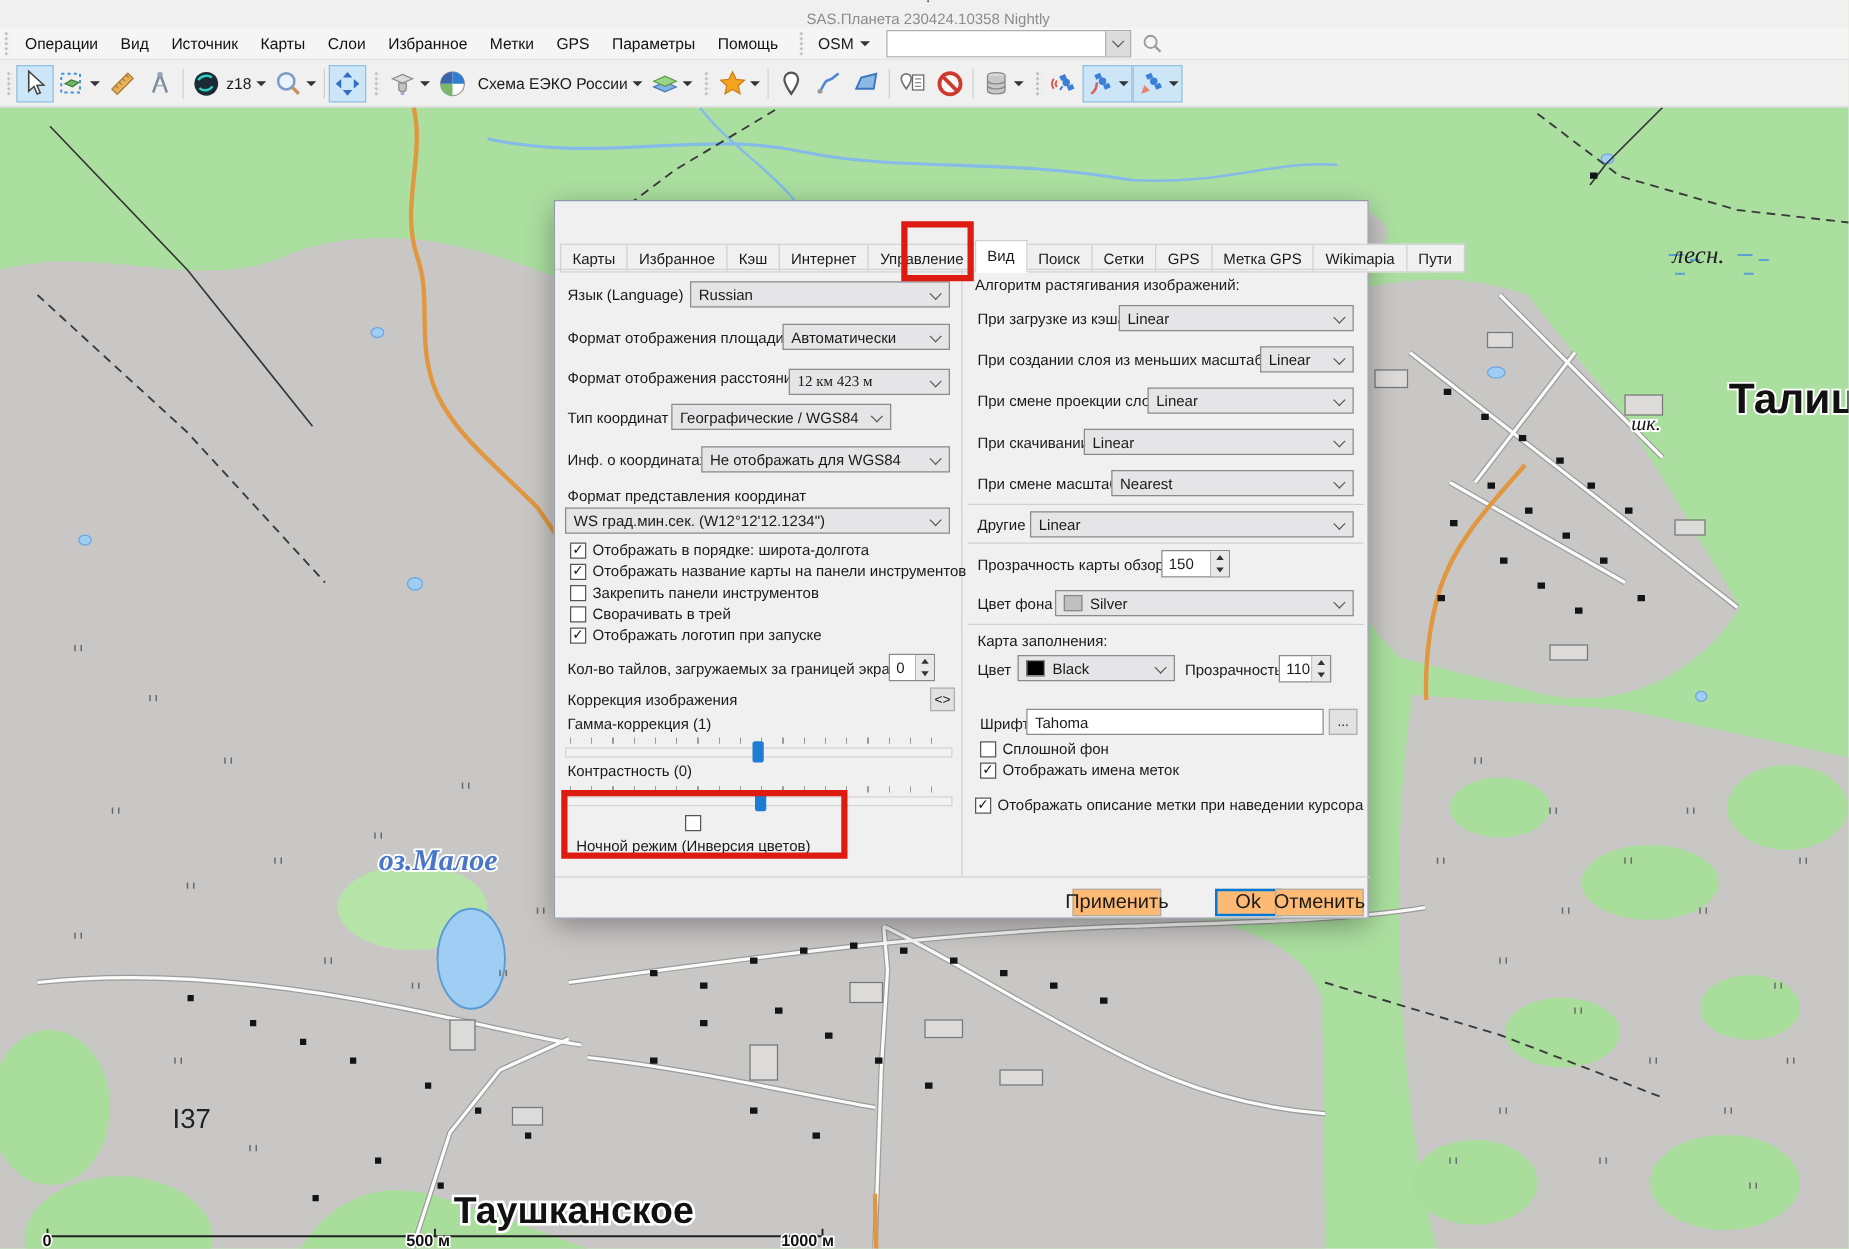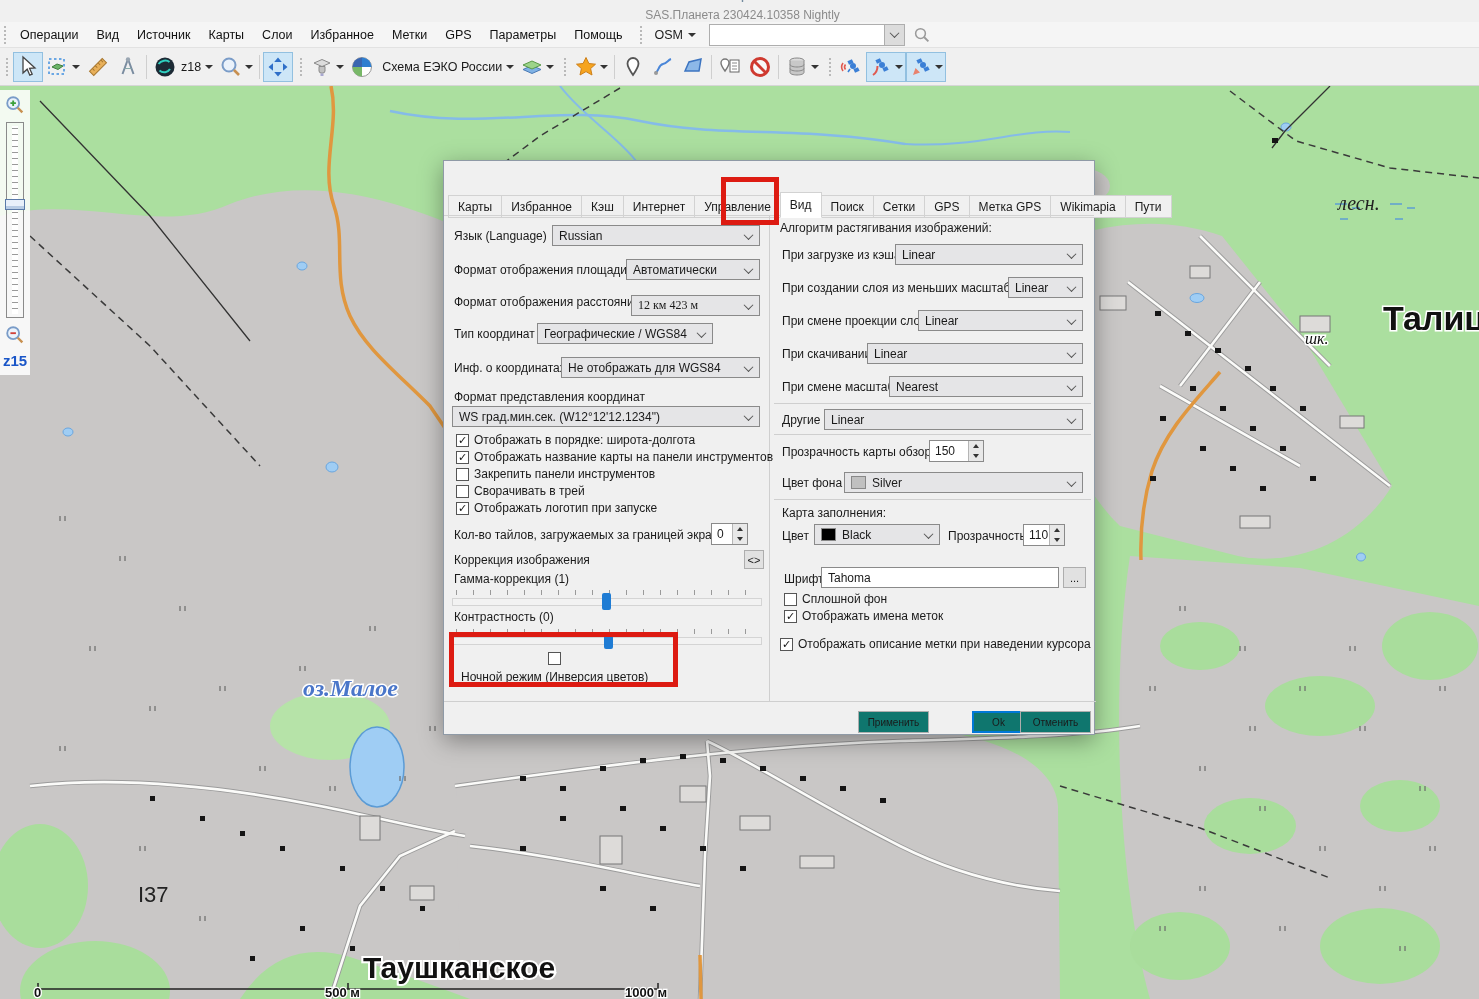--- a/index.html
+++ b/index.html
@@ -65,21 +65,21 @@
   .tri-up { width:0;height:0;border-left:3.5px solid transparent;border-right:3.5px solid transparent;border-bottom:4px solid #333; }
   .tri-dn { width:0;height:0;border-left:3.5px solid transparent;border-right:3.5px solid transparent;border-top:4px solid #333; }
   .ticks { position:absolute; height:5px; background-image:repeating-linear-gradient(90deg,#9a9a9a 0 1px,transparent 1px 17px); }
   .track { position:absolute; height:8px; background:#f2f2f2; border:1px solid #d4d4d4; }
   .thumb { position:absolute; width:9px; height:17px; background:#1f7cd4; border-radius:2px; }
   .swatch { width:15px; height:13px; border:1px solid #888; margin-right:6px; flex:none; }
   .sw-silver { background:#c0c0c0; }
   .sw-black { background:#000; }
   .groupbox { position:absolute; border:1px solid #bcbcbc; }
   .groupbox .gtitle { position:absolute; top:-8px; left:8px; background:#f0f0f0; padding:0 4px; font-size:12px; }
-  .btn { position:absolute; height:22px; background:#0f766e; border:1px solid #adadad; display:flex; align-items:center; justify-content:center; font-size:10px; }
+  .btn { position:absolute; height:22px; background:#fdba74; border:1px solid #adadad; display:flex; align-items:center; justify-content:center; font-size:16px; }
   .btn.primary { border:2px solid #0078d7; }
   .smallbtn { position:absolute; background:#e1e1e1; border:1px solid #adadad; display:flex; align-items:center; justify-content:center; font-size:11px; }
   .redbox { position:absolute; border:5px solid #dd1b12; z-index:5; }
 </style>
 </head>
 <body>
 
 <div class="titlebar">
   <svg width="15" height="15" viewBox="0 0 24 24">
       <circle cx="12" cy="12" r="10" fill="#26415e"></circle>
@@ -386,36 +386,20 @@
       <text x="1305" y="258" font-size="16" font-style="italic" font-family="Liberation Serif, serif" fill="#111">шк.</text>
       <text x="303" y="610" font-size="24" font-weight="bold" font-style="italic" font-family="Liberation Serif, serif" fill="#4a76c9">оз.Малое</text>
       <text x="138" y="816" font-size="22" fill="#222" stroke-width="0">I37</text>
       <text x="363" y="892" font-size="30" font-weight="600" fill="#111" stroke-width="4">Таушканское</text>
       <text x="34" y="911" font-size="13" font-weight="bold" fill="#111" stroke-width="2.5">0</text>
       <text x="325" y="911" font-size="13" font-weight="bold" fill="#111" stroke-width="2.5">500 м</text>
       <text x="625" y="911" font-size="13" font-weight="bold" fill="#111" stroke-width="2.5">1000 м</text>
     </g>
   </svg>
 
-  <div class="zoompanel">
-    <svg viewBox="0 0 24 24">
-        <circle cx="10" cy="10" r="6.5" fill="#eaf2fb" stroke="#7a9cc8" stroke-width="2"></circle>
-        <path d="M7 10h6M10 7v6" stroke="#3ba03b" stroke-width="2"></path>
-        <path d="M15 15l5 5" stroke="#c89050" stroke-width="2.6"></path>
-      </svg>
-    <div class="zslider">
-      <div class="zhandle"></div>
-    </div>
-    <svg viewBox="0 0 24 24">
-        <circle cx="10" cy="10" r="6.5" fill="#eaf2fb" stroke="#7a9cc8" stroke-width="2"></circle>
-        <path d="M7 10h6" stroke="#d04038" stroke-width="2"></path>
-        <path d="M15 15l5 5" stroke="#c89050" stroke-width="2.6"></path>
-      </svg>
-    <span class="zlevel">z15</span>
-  </div>
 
   <div class="dialog">
 
     <div class="tabstrip">
       <span class="tab">Карты</span>
       <span class="tab">Избранное</span>
       <span class="tab">Кэш</span>
       <span class="tab">Интернет</span>
       <span class="tab">Управление</span>
       <span class="tab active">Вид</span>

